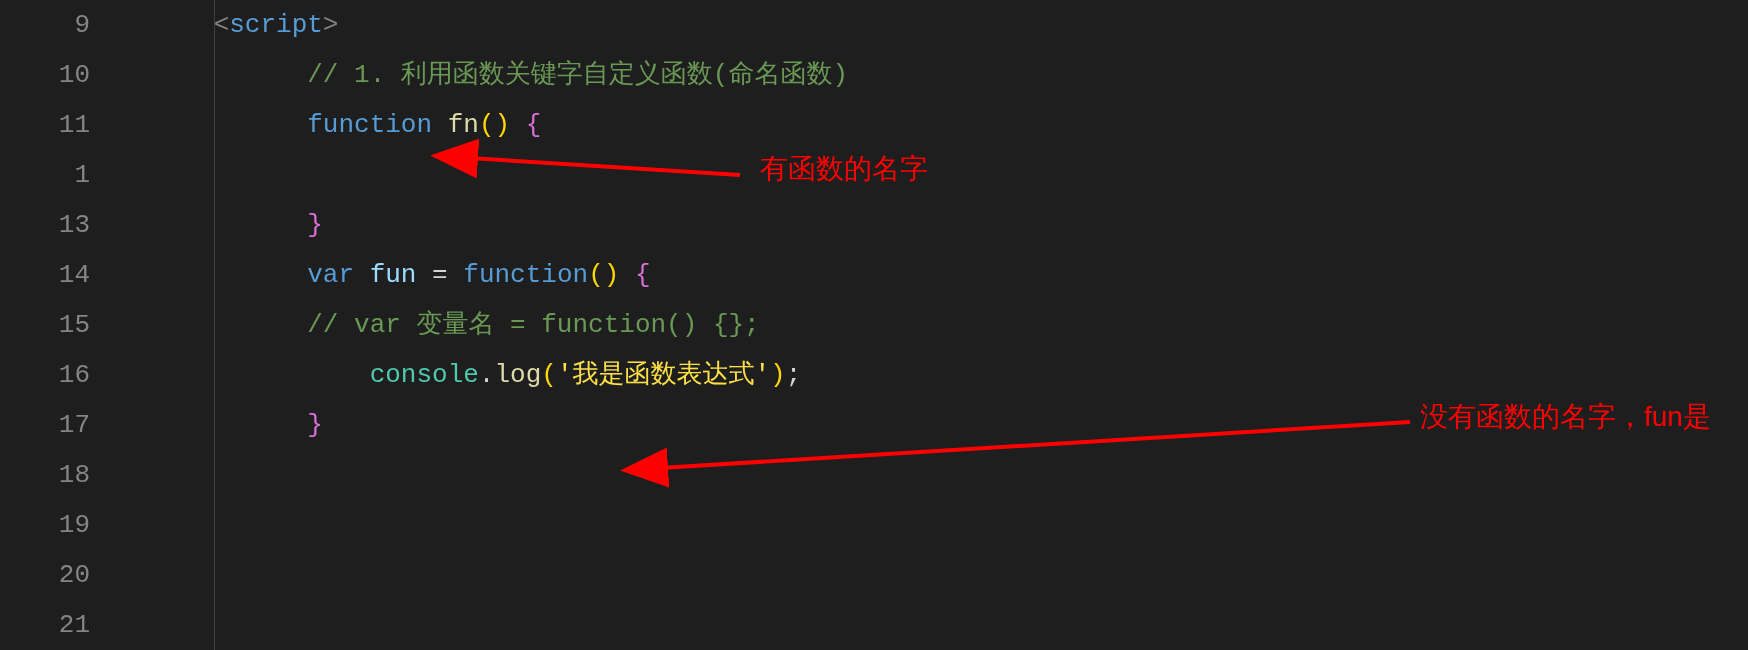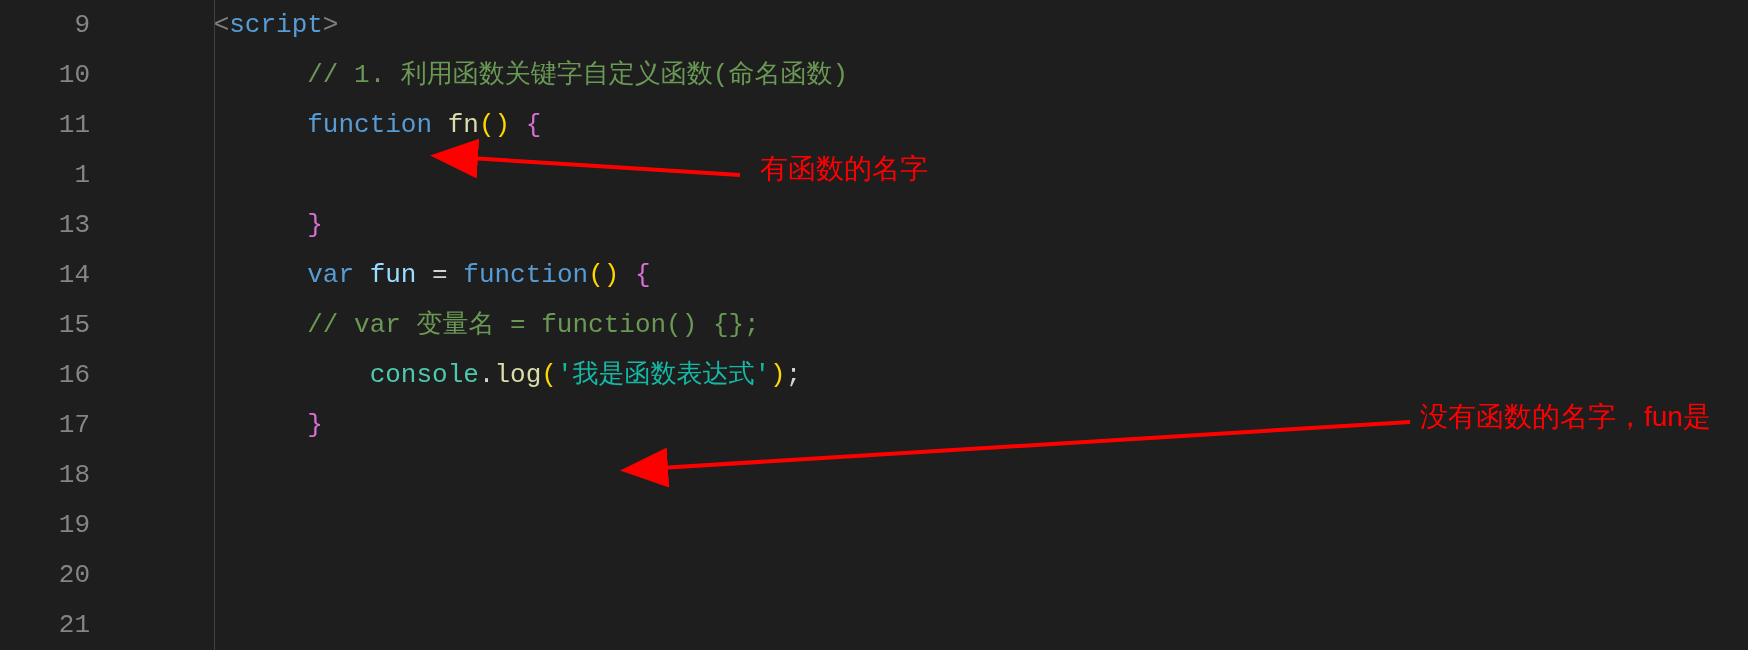--- a/index.html
+++ b/index.html
@@ -51,21 +51,21 @@
   .tag       { color: #808080; }
   .tagname   { color: #569cd6; }
   .comment   { color: #6a9955; }
   .keyword   { color: #569cd6; }
   .funcname  { color: #dcdcaa; }
   .varname   { color: #9cdcfe; }
   .punct     { color: #d4d4d4; }
   .paren     { color: #ffd700; }
   .brace     { color: #da70d6; }
   .object    { color: #4ec9b0; }
-  .string    { color: #14b8a6; }
+  .string    { color: #fde047; }
   .cursor {
     display: inline-block;
     width: 2px;
     height: 30px;
     background: #aeafad;
     vertical-align: middle;
     margin-left: 14px;
   }
   .annotation {
     position: absolute;

